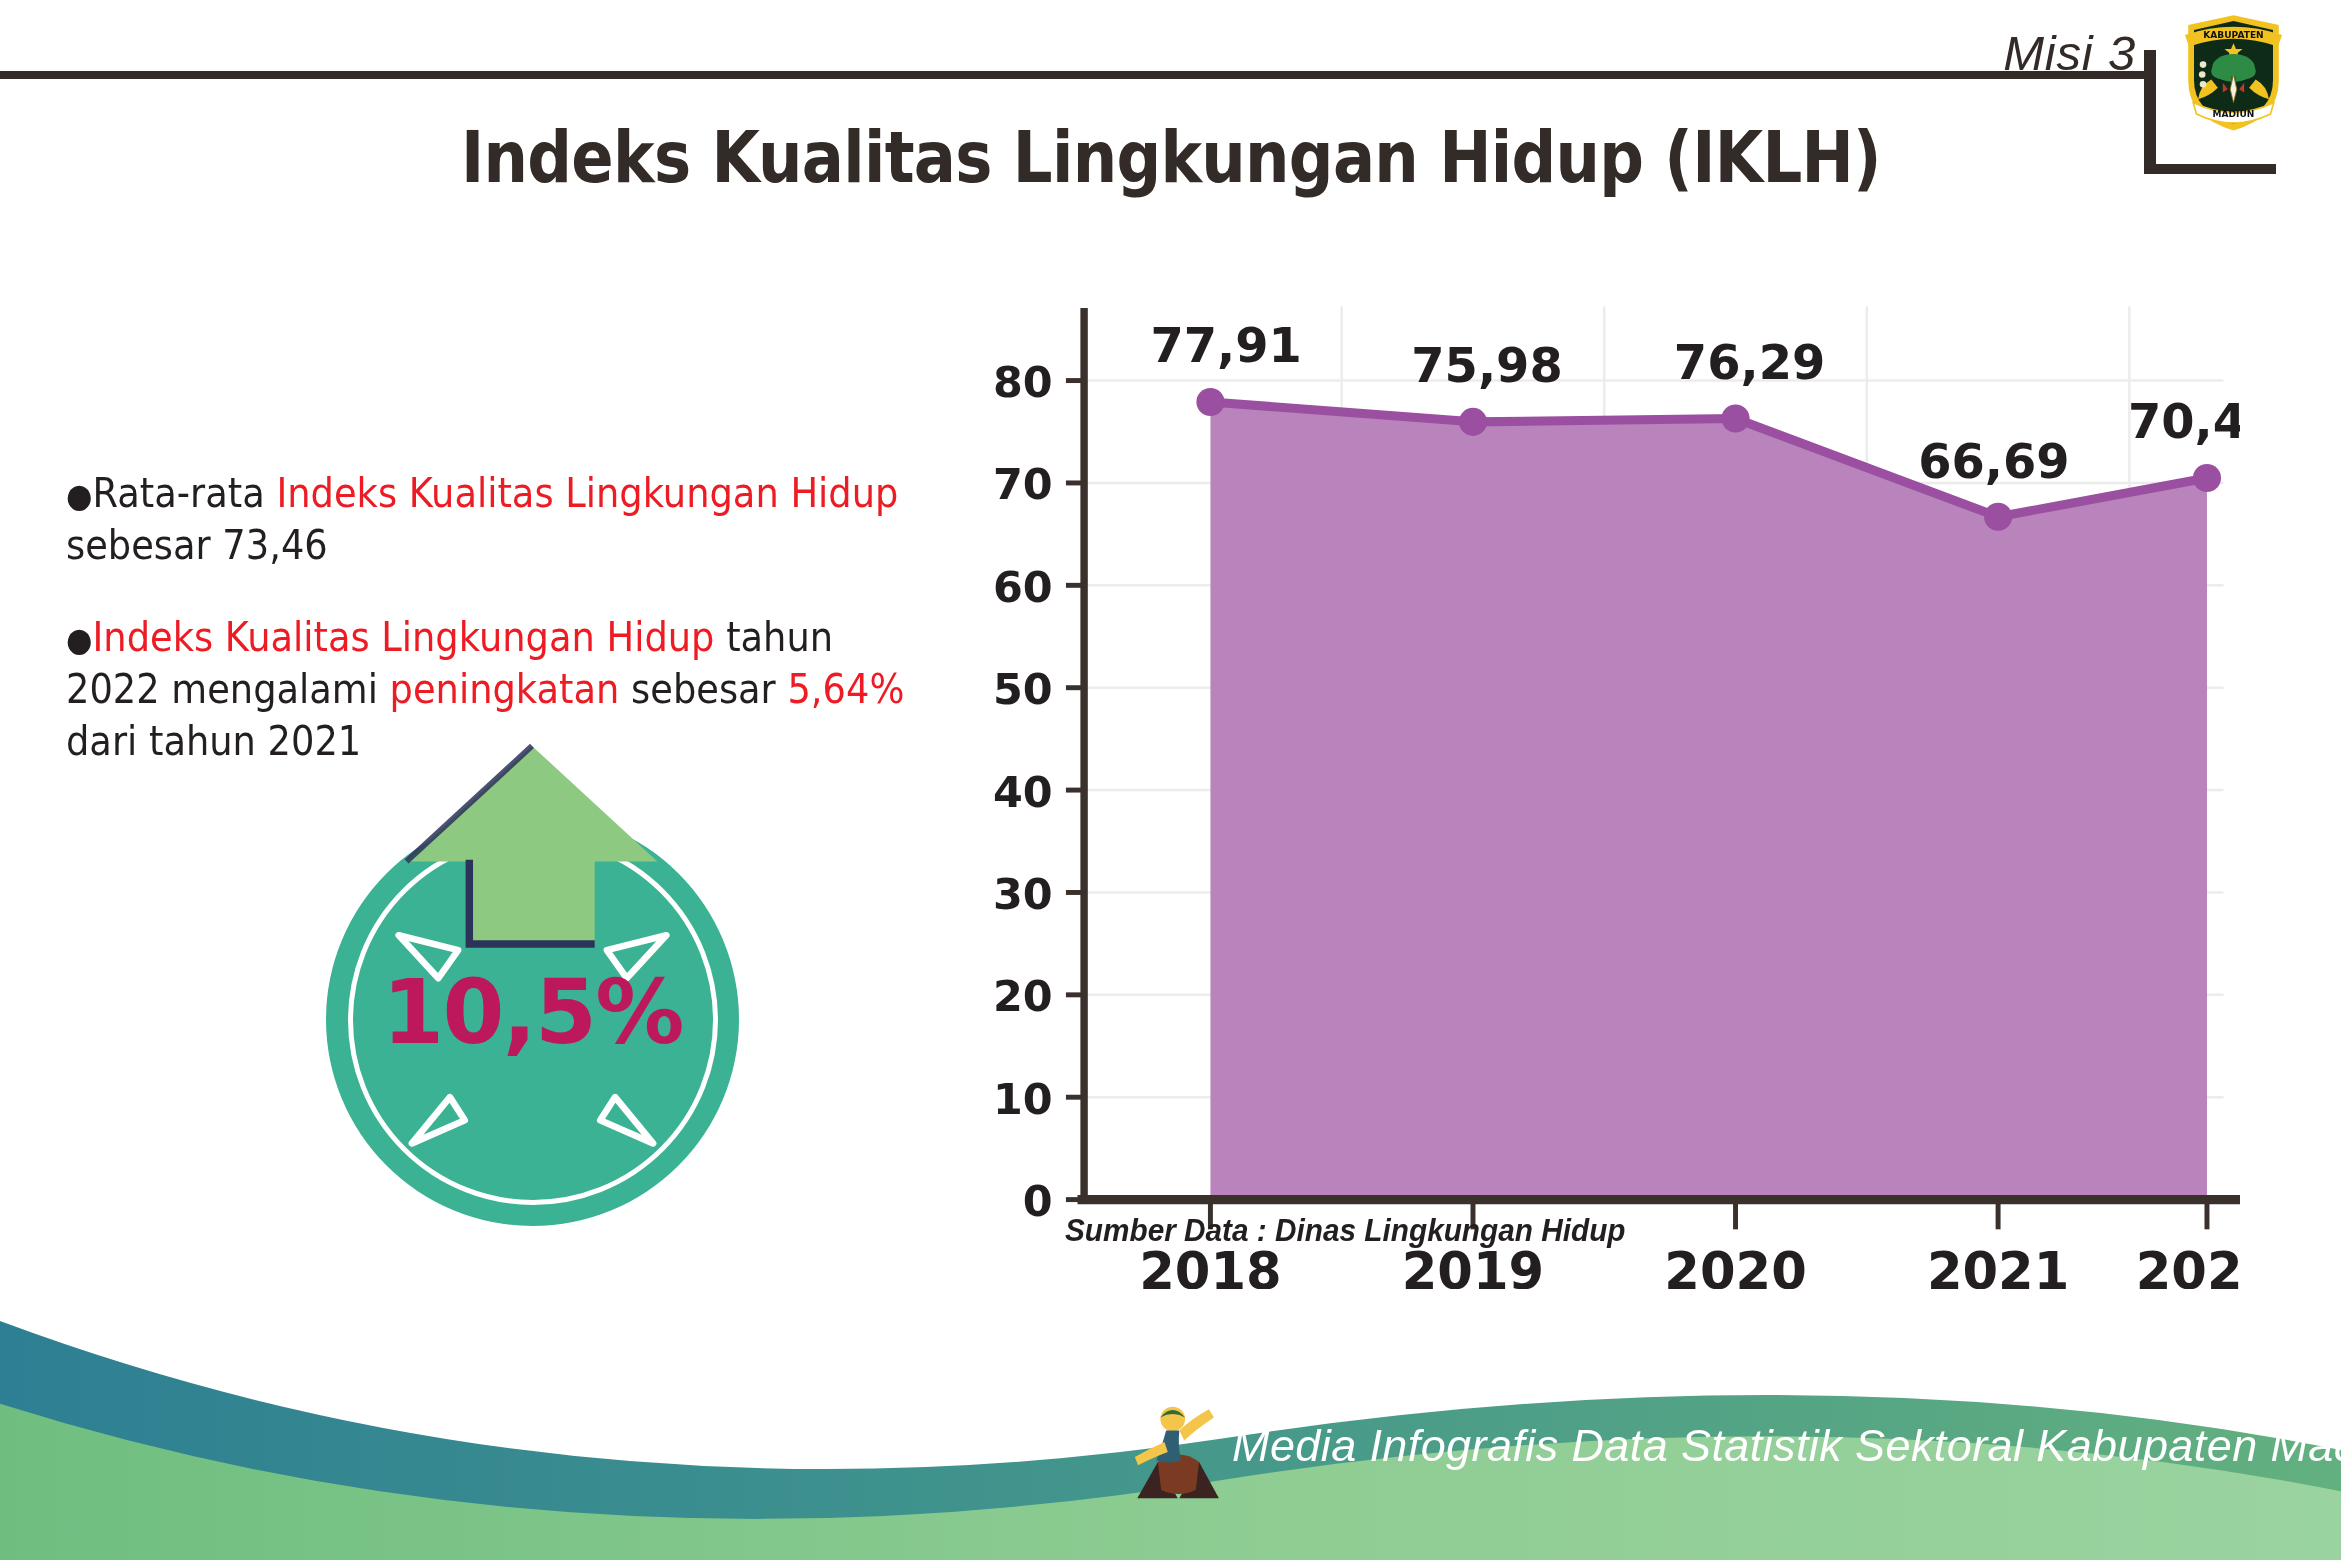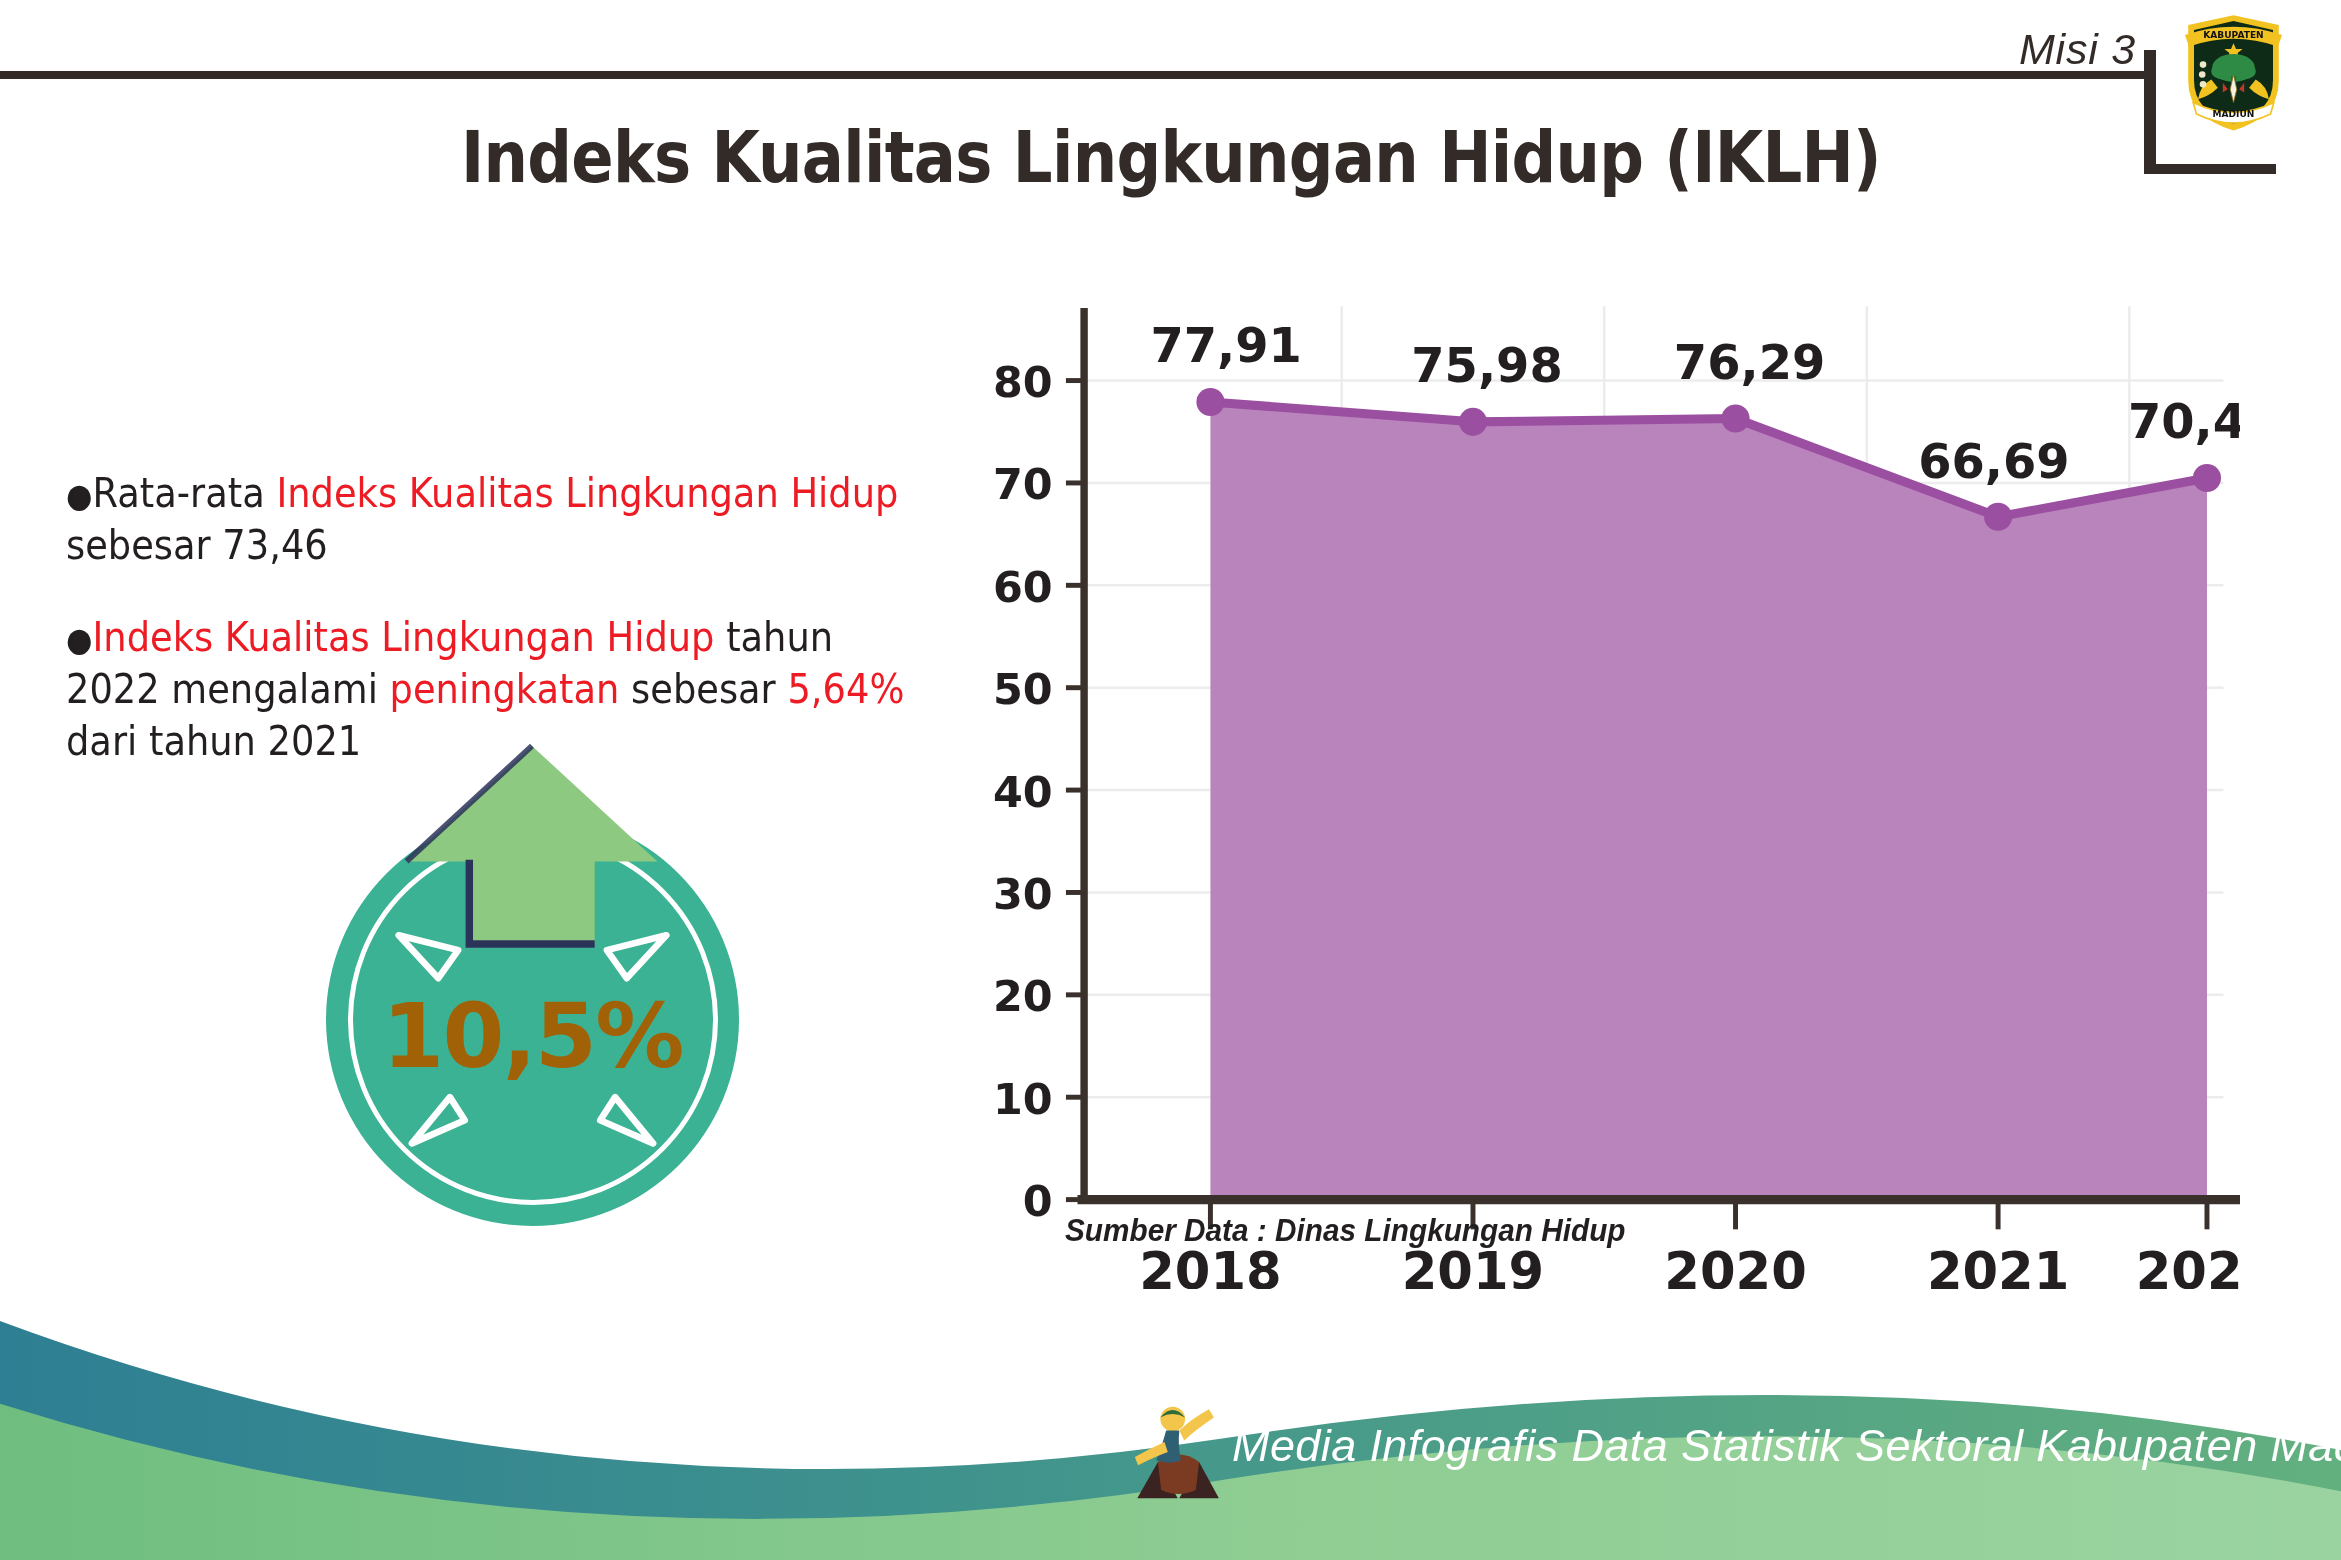--- a/index.html
+++ b/index.html
@@ -7,21 +7,21 @@
   body { font-family:"Liberation Sans", sans-serif; position:relative; }
 
   
   #header-rule{
     position:absolute; left:0; top:71px; width:2150px; height:8.3px;
     background:#332B28;
   }
   #misi-label{
     position:absolute; right:206px; top:25px;
     font-family:"Liberation Sans", sans-serif;
-    font-style:italic; font-size:43px; color:#332B28; letter-spacing:0.8px;
+    font-style:italic; font-size:49px; color:#332B28; letter-spacing:0.8px;
     white-space:nowrap;
   }
   
   #logo-bracket{
     position:absolute; left:2144px; top:50px; width:132px; height:124px;
   }
   #logo-bracket .vbar{
     position:absolute; left:0; top:0; width:11.6px; height:124px; background:#332B28;
   }
   #logo-bracket .hbar{
@@ -72,23 +72,22 @@
   }
   #badge-arrow{
     position:absolute; left:74px; top:-74px; width:264px; height:273px;
   }
   #badge-value{
     position:absolute; left:0; right:0; top:147px;
     text-align:center;
     font-family:"DejaVu Sans", sans-serif;
     font-weight:bold;
     font-size:89px;
-    color:#a16207;
+    color:#be185d;
     letter-spacing:-1.7px;
-    margin-top:24px;
   }
   #badge-ticks{
     position:absolute; left:0; top:0; width:413px; height:413px;
   }
 
   
   #chart-panel{
     position:absolute; left:952px; top:273px; width:1288px; height:1016px;
   }
   #chart-svg{ position:absolute; left:0; top:0; }

